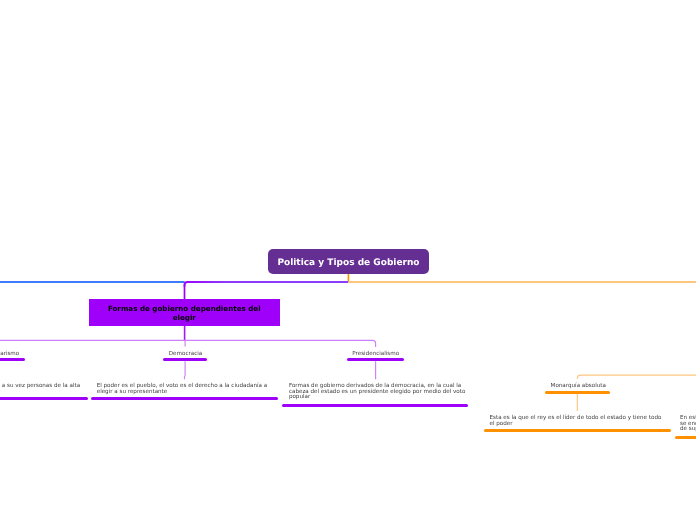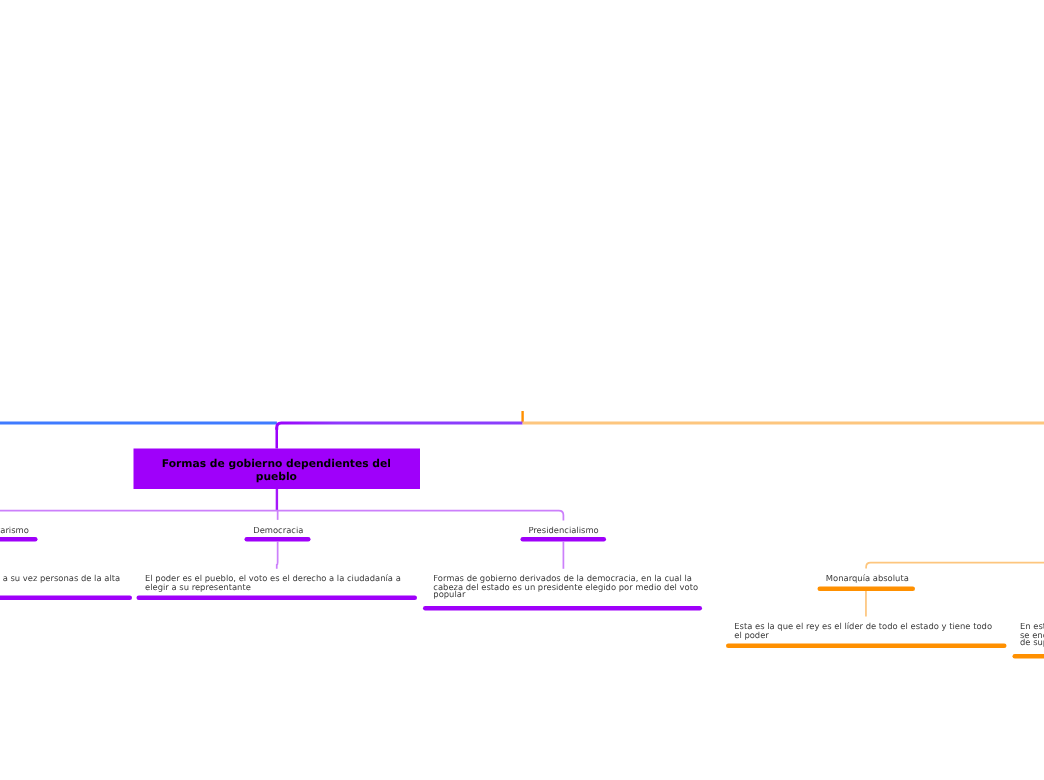--- a/index.html
+++ b/index.html
@@ -60,23 +60,26 @@
     <path d="M0 340.4 L372.6 340.4 Q375.6 340.4 375.6 343.4 L375.6 347" stroke="#cc80fb" stroke-width="1.15" fill="none"></path>
     <path d="M185.1 340.4 L185.1 346.6" stroke="#cc80fb" stroke-width="1.15" fill="none"></path>
 
     <path d="M185.1 361.2 L185.1 374.8 Q185.1 376.4 184.5 376.6 L184.5 379.2" stroke="#cc80fb" stroke-width="1.15" fill="none"></path>
     <path d="M375.6 361.2 L375.6 379.2" stroke="#cc80fb" stroke-width="1.15" fill="none"></path>
 
     <path d="M696 375.1 L580.4 375.1 Q577.4 375.1 577.4 378.1 L577.4 379" stroke="#fdc67e" stroke-width="1.15" fill="none"></path>
     <path d="M577.3 393.3 L577.3 411" stroke="#fdc67e" stroke-width="1.15" fill="none"></path>
   </svg>
 
+  <div class="node" id="root-node">
+    <span>Politica y Tipos de Gobierno</span>
+  </div>
 
   <div class="node" id="l1-pueblo">
-    <span>Formas de gobierno dependientes del pueblo</span>
+    <span>Formas de gobierno dependientes del elegir</span>
   </div>
 
   <div class="tnode" style="left:-33.7px;top:349px;width:58.2px;">
     <span class="cap">Parlamentarismo</span>
     <i class="bar" style="top:9.25px;width:58.2px;background:#9f00fa;"></i>
   </div>
   <div class="tnode" style="left:-88.7px;top:381.6px;width:174.2px;text-align:right;">
     <span class="para" style="white-space:nowrap;">a su vez personas de la alta</span>
     <i class="bar" style="top:15.3px;left:-4.1px;width:181px;background:#9f00fa;"></i>
   </div>

